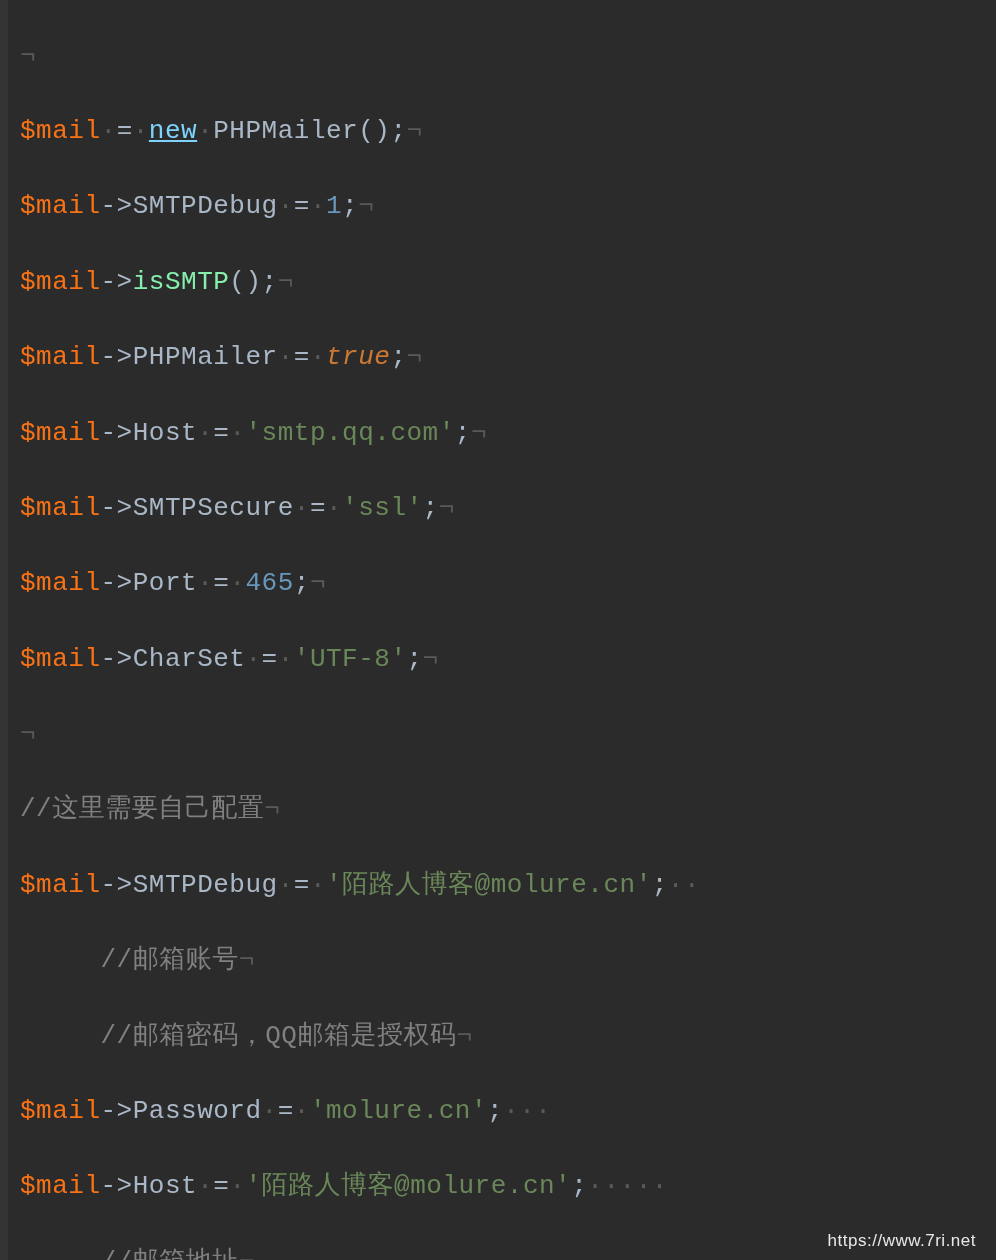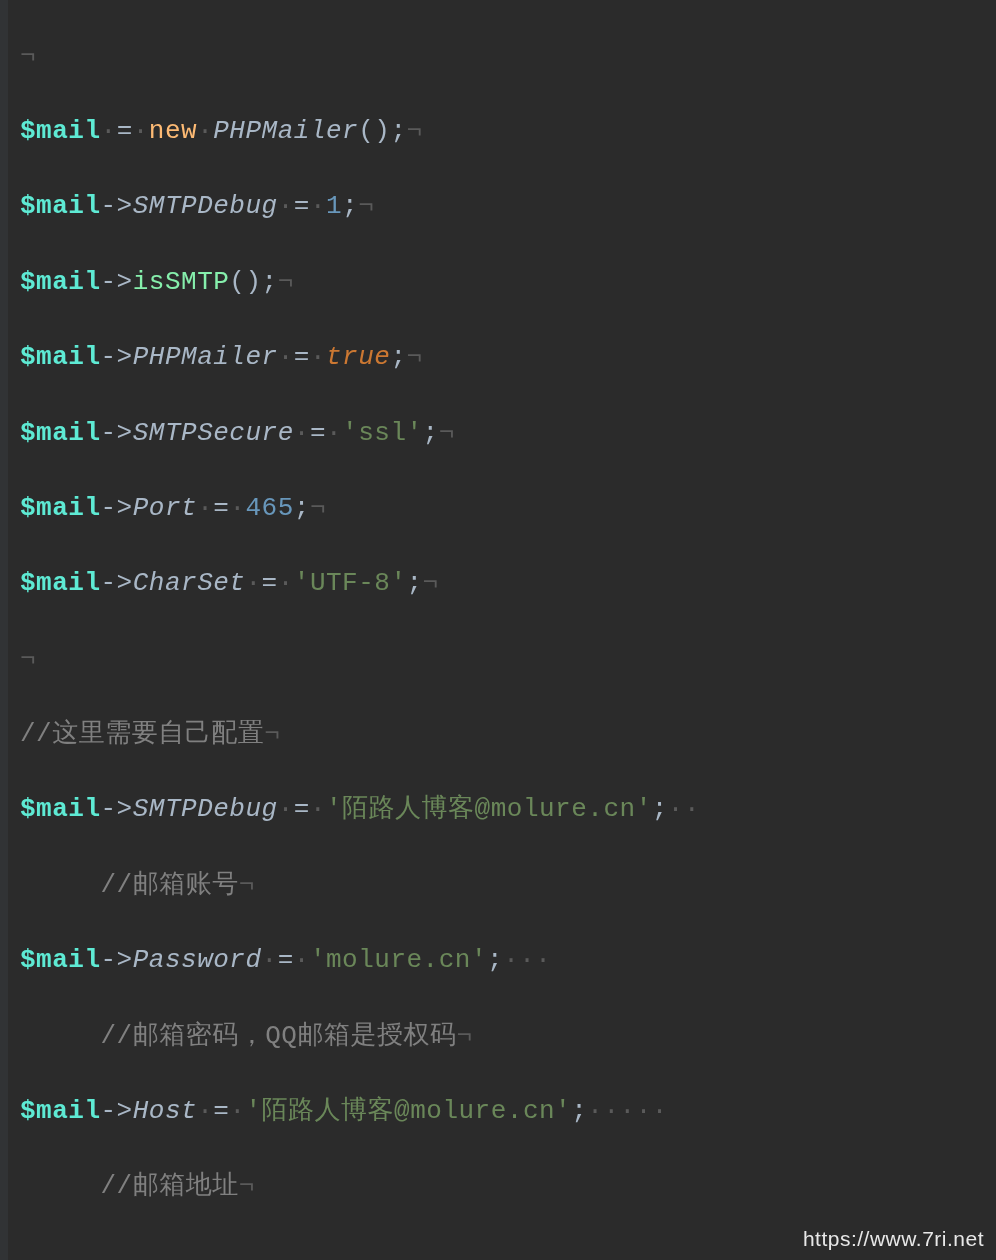--- a/index.html
+++ b/index.html
@@ -23,60 +23,61 @@
     width: 8px;
     height: 100%;
     background: #313335;
   }
   .code-area {
     padding-left: 20px;
     padding-top: 0px;
     white-space: pre;
   }
   .line { display: block; }
-  .var { color: #5eead4; font-weight: bold; }
+  .var { color: #f97316; }
   .op { color: #a9b7c6; }
-  .kw { color: #fdba74; }
-  .cls { color: #a9b7c6; font-style: italic; }
+  .kw { color: #7dd3fc; text-decoration: underline; }
+  .cls { color: #a9b7c6; }
   .num { color: #6897bb; }
   .bool { color: #cc7832; font-style: italic; }
   .str { color: #6a8759; }
   .cmt { color: #808080; }
   .func { color: #86efac; }
   .punct { color: #a9b7c6; }
   .ws { color: #5a5a5a; }
   .watermark {
     position: absolute;
     bottom: 6px;
-    right: 12px;
+    right: 20px;
     color: #e8e8e8;
-    font-size: 21px;
+    font-size: 17px;
     font-family: sans-serif;
   }
 </style>
 </head>
 <body>
 
 <div class="gutter"></div>
 
 <div class="code-area">
 <span class="line"><span class="ws">¬</span></span>
 <span class="line"><span class="var">$mail</span><span class="ws">·</span><span class="op">=</span><span class="ws">·</span><span class="kw">new</span><span class="ws">·</span><span class="cls">PHPMailer</span><span class="punct">()</span><span class="punct">;</span><span class="ws">¬</span></span>
 <span class="line"><span class="var">$mail</span><span class="op">-&gt;</span><span class="cls">SMTPDebug</span><span class="ws">·</span><span class="op">=</span><span class="ws">·</span><span class="num">1</span><span class="punct">;</span><span class="ws">¬</span></span>
 <span class="line"><span class="var">$mail</span><span class="op">-&gt;</span><span class="func">isSMTP</span><span class="punct">()</span><span class="punct">;</span><span class="ws">¬</span></span>
 <span class="line"><span class="var">$mail</span><span class="op">-&gt;</span><span class="cls">PHPMailer</span><span class="ws">·</span><span class="op">=</span><span class="ws">·</span><span class="bool">true</span><span class="punct">;</span><span class="ws">¬</span></span>
+<span class="line"><span class="var">$mail</span><span class="op">-&gt;</span><span class="cls">Host</span><span class="ws">·</span><span class="op">=</span><span class="ws">·</span><span class="str">'smtp.qq.com'</span><span class="punct">;</span><span class="ws">¬</span></span>
 <span class="line"><span class="var">$mail</span><span class="op">-&gt;</span><span class="cls">SMTPSecure</span><span class="ws">·</span><span class="op">=</span><span class="ws">·</span><span class="str">'ssl'</span><span class="punct">;</span><span class="ws">¬</span></span>
 <span class="line"><span class="var">$mail</span><span class="op">-&gt;</span><span class="cls">Port</span><span class="ws">·</span><span class="op">=</span><span class="ws">·</span><span class="num">465</span><span class="punct">;</span><span class="ws">¬</span></span>
 <span class="line"><span class="var">$mail</span><span class="op">-&gt;</span><span class="cls">CharSet</span><span class="ws">·</span><span class="op">=</span><span class="ws">·</span><span class="str">'UTF-8'</span><span class="punct">;</span><span class="ws">¬</span></span>
 <span class="line"><span class="ws">¬</span></span>
 <span class="line"><span class="cmt">//这里需要自己配置</span><span class="ws">¬</span></span>
 <span class="line"><span class="var">$mail</span><span class="op">-&gt;</span><span class="cls">SMTPDebug</span><span class="ws">·</span><span class="op">=</span><span class="ws">·</span><span class="str">'陌路人博客@molure.cn'</span><span class="punct">;</span><span class="ws">·</span><span class="ws">·</span></span>
 <span class="line">     <span class="cmt">//邮箱账号</span><span class="ws">¬</span></span>
+<span class="line">     <span class="cmt">//邮箱密码，QQ邮箱是授权码</span><span class="ws">¬</span></span>
 <span class="line"><span class="var">$mail</span><span class="op">-&gt;</span><span class="cls">Password</span><span class="ws">·</span><span class="op">=</span><span class="ws">·</span><span class="str">'molure.cn'</span><span class="punct">;</span><span class="ws">·</span><span class="ws">·</span><span class="ws">·</span></span>
-<span class="line">     <span class="cmt">//邮箱密码，QQ邮箱是授权码</span><span class="ws">¬</span></span>
 <span class="line"><span class="var">$mail</span><span class="op">-&gt;</span><span class="cls">Host</span><span class="ws">·</span><span class="op">=</span><span class="ws">·</span><span class="str">'陌路人博客@molure.cn'</span><span class="punct">;</span><span class="ws">·</span><span class="ws">·</span><span class="ws">·</span><span class="ws">·</span><span class="ws">·</span></span>
 <span class="line">     <span class="cmt">//邮箱地址</span><span class="ws">¬</span></span>
 
 
 
 
 
 
 
 

